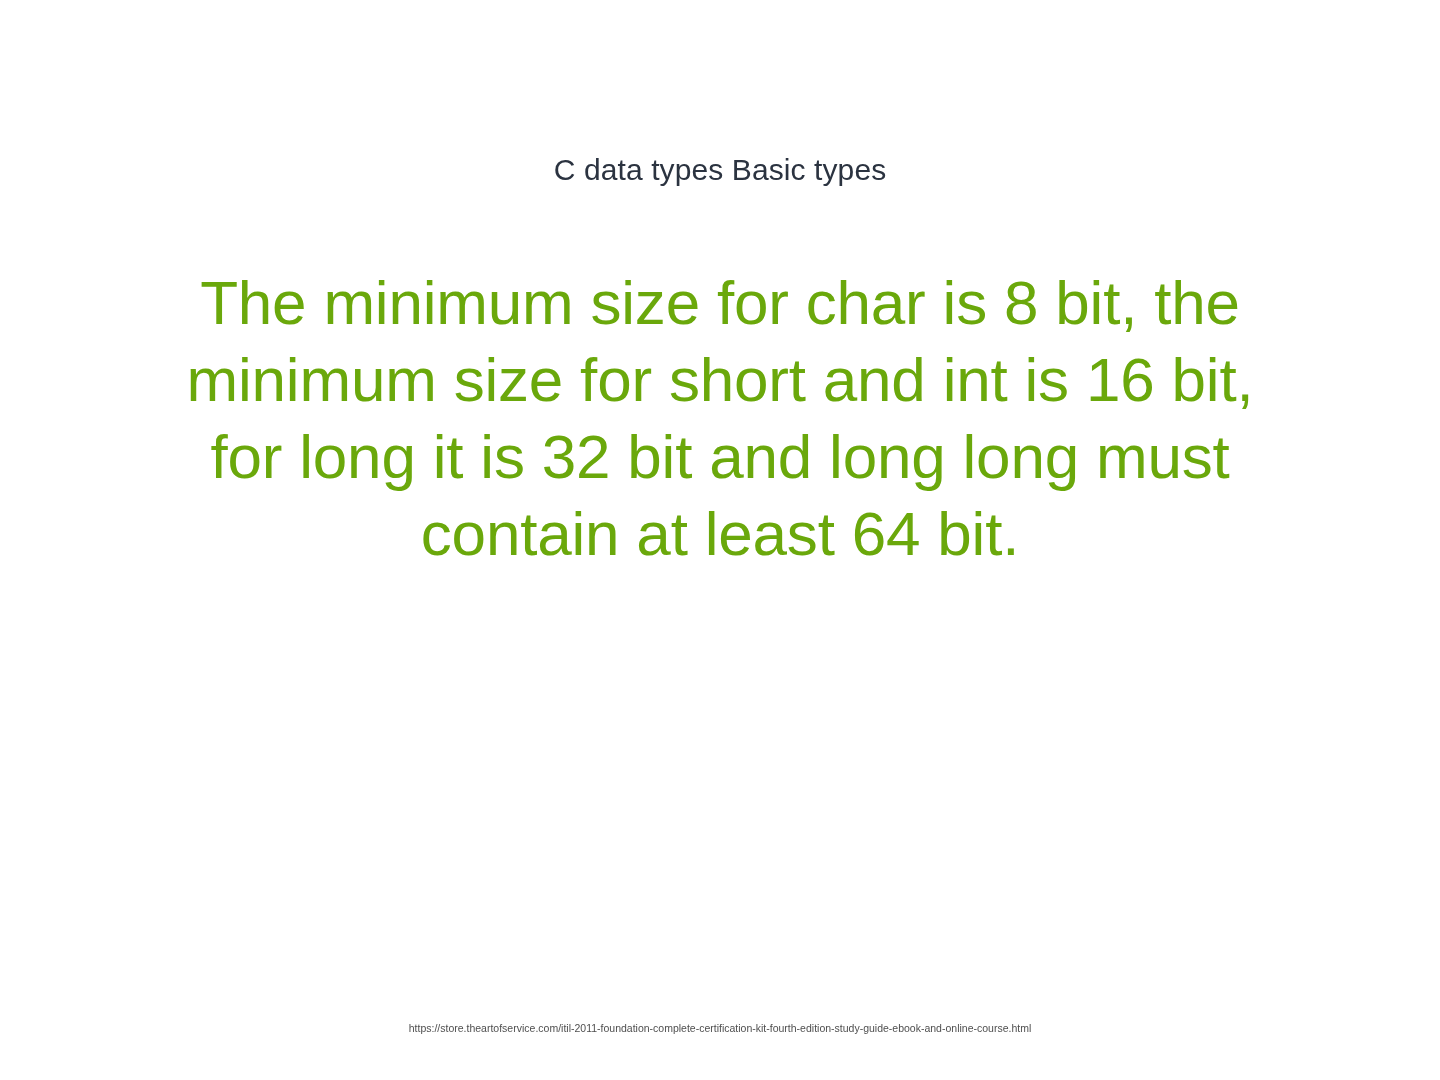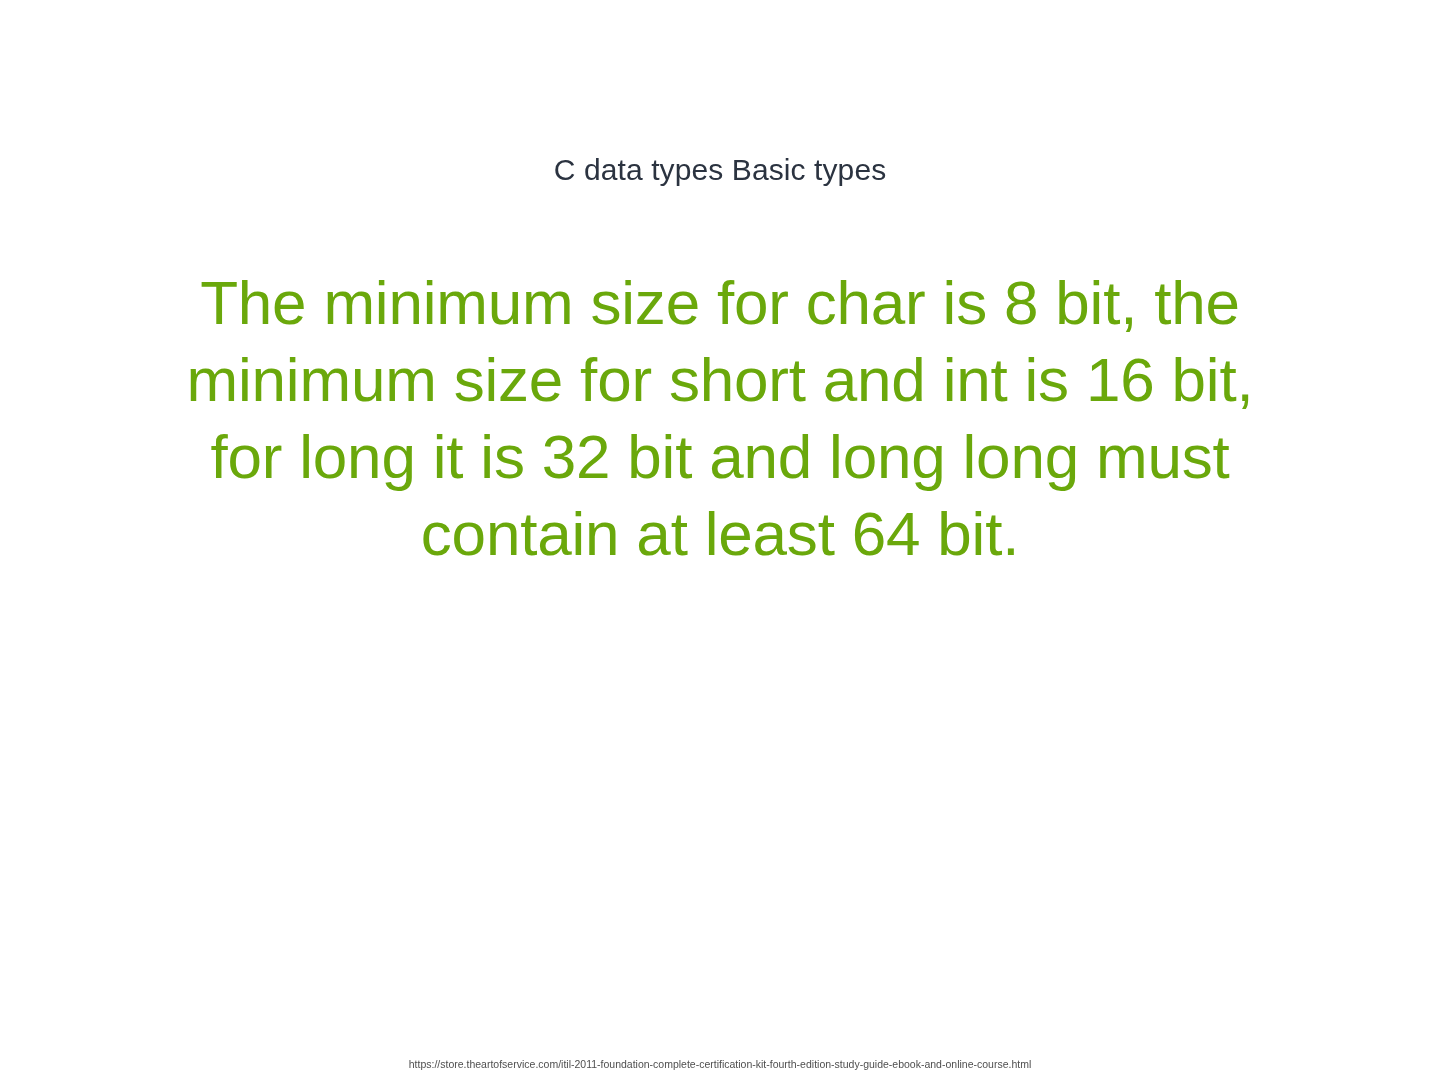--- a/index.html
+++ b/index.html
@@ -63,21 +63,20 @@
     top: 1022px;
     left: 0;
     width: 1440px;
     text-align: center;
     font-family: "Liberation Sans", sans-serif;
     font-size: 10.5px;
     font-weight: 400;
     line-height: 1.3;
     color: #4f4f4f;
     white-space: nowrap;
-    margin-top: 36px;
   }
 </style>
 </head>
 <body>
 
 <div class="slide">
 
   <div class="slide-title">C data types Basic types</div>
 
   <div class="body-block">

